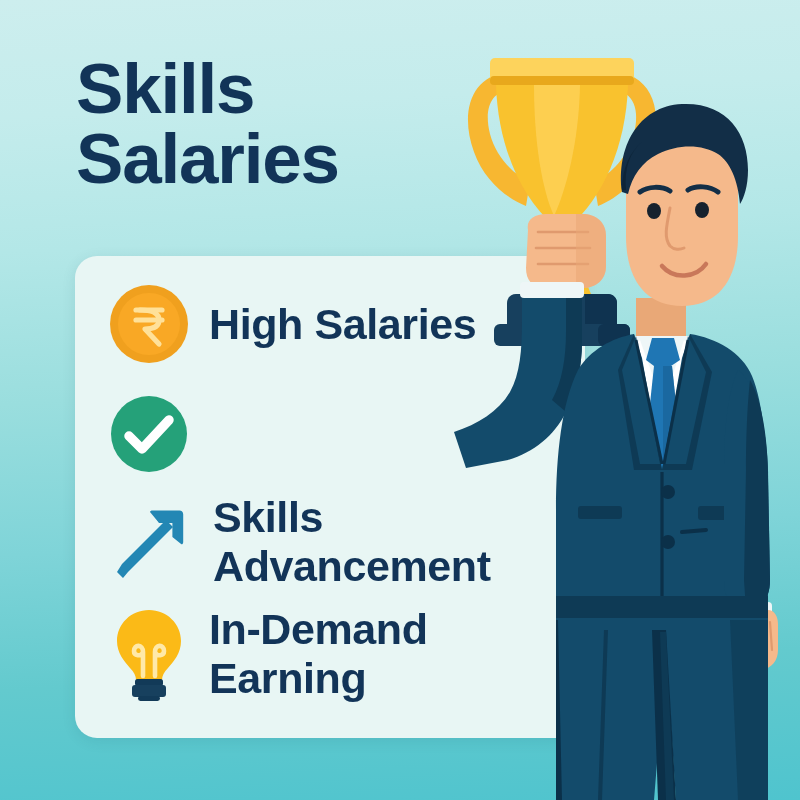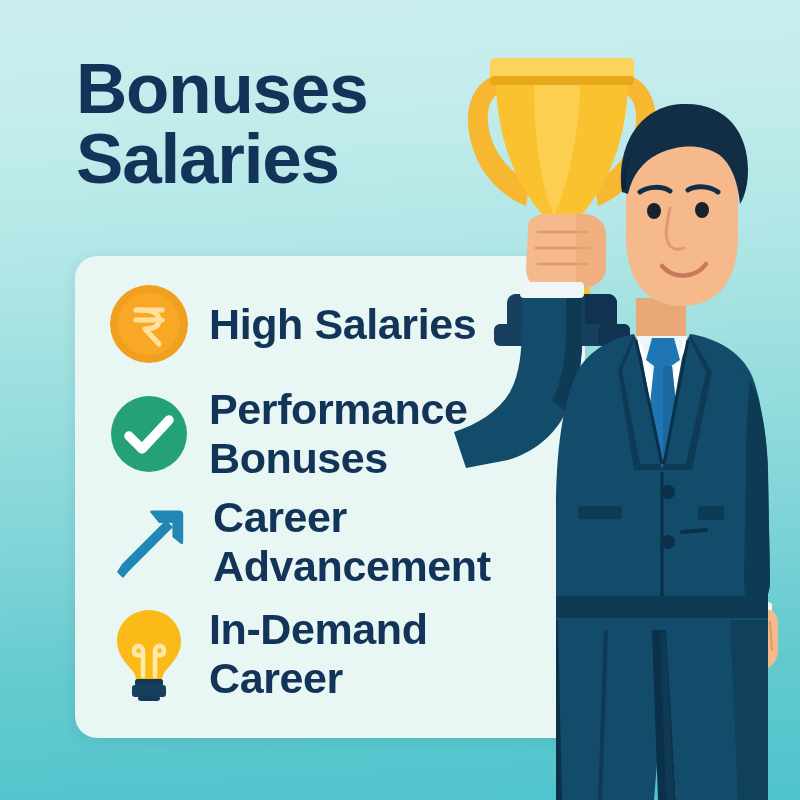--- a/index.html
+++ b/index.html
@@ -96,21 +96,21 @@
     z-index: 20;
   }
   #person svg { display: block; }
 </style>
 </head>
 <body>
 
 <div id="canvas">
 
   <div id="title">
-    <span class="tline">Bonuses</span>
+    <span class="tline">Skills</span>
     <span class="tline">Salaries</span>
   </div>
 
   <div id="card">
     <div id="list">
 
       <div class="row row-0">
         <span class="icon-wrap">
           <svg width="84" height="84" viewBox="0 0 84 84">
             <circle cx="42" cy="42" r="39" fill="#f0a01e"></circle>
@@ -125,52 +125,51 @@
         <span class="row-label">High Salaries</span>
       </div>
 
       <div class="row row-1">
         <span class="icon-wrap">
           <svg width="84" height="84" viewBox="0 0 84 84">
             <circle cx="42" cy="42" r="38" fill="#25a179"></circle>
             <path d="M22 44 L35 57 L62 28" fill="none" stroke="#ffffff" stroke-width="9.5" stroke-linecap="round" stroke-linejoin="round"></path>
           </svg>
         </span>
-        <span class="row-label">Performance Bonuses</span>
       </div>
 
       <div class="row row-2">
         <span class="icon-wrap">
           <svg width="80" height="80" viewBox="0 0 80 80">
             <g fill="#2387b4">
               <path d="M8 70 L13 62 L57 18 L64 25 L19 70 L14 76 Z"></path>
               <path d="M43 9 L70 9 C72.2 9 74 10.8 74 13 L74 41 L64 34 L64 21 L50 21 Z"></path>
               <path d="M41 10 C41 9 42 8.4 43.6 8.4 L70.5 8.4 C72.6 8.4 74.2 10 74.2 12.2
                        L74.2 40 C74.2 41.6 73.4 42.4 72.4 42.3 L63.4 35 L63.4 20.2 L49.5 20.2 Z"></path>
             </g>
           </svg>
         </span>
-        <span class="row-label">Career Advancement</span>
+        <span class="row-label">Skills Advancement</span>
       </div>
 
       <div class="row row-3">
         <span class="icon-wrap">
           <svg width="78" height="96" viewBox="0 0 78 96">
             <path d="M39 4 C21 4 7 18 7 35 C7 47 14 55 20 62 C24 66 26 70 26 74 L52 74
                      C52 70 54 66 58 62 C64 55 71 47 71 35 C71 18 57 4 39 4 Z" fill="#fbba17"></path>
             <g fill="none" stroke="#ffe9a8" stroke-width="4.6" stroke-linecap="round">
               <path d="M33 70 L33 46 C33 38 24 38 24 45 C24 50 31 51 33 46"></path>
               <path d="M45 70 L45 46 C45 38 54 38 54 45 C54 50 47 51 45 46"></path>
             </g>
             <rect x="25" y="73" width="28" height="7" rx="2.5" fill="#123a58"></rect>
             <rect x="22" y="79" width="34" height="12" rx="3" fill="#17405e"></rect>
             <rect x="28" y="90" width="22" height="5" rx="2.4" fill="#123a58"></rect>
           </svg>
         </span>
-        <span class="row-label">In-Demand Career</span>
+        <span class="row-label">In-Demand Earning</span>
       </div>
 
     </div>
   </div>
 
   <div id="person">
     <svg width="370" height="760" viewBox="0 0 370 760">
 
       <g>
 

